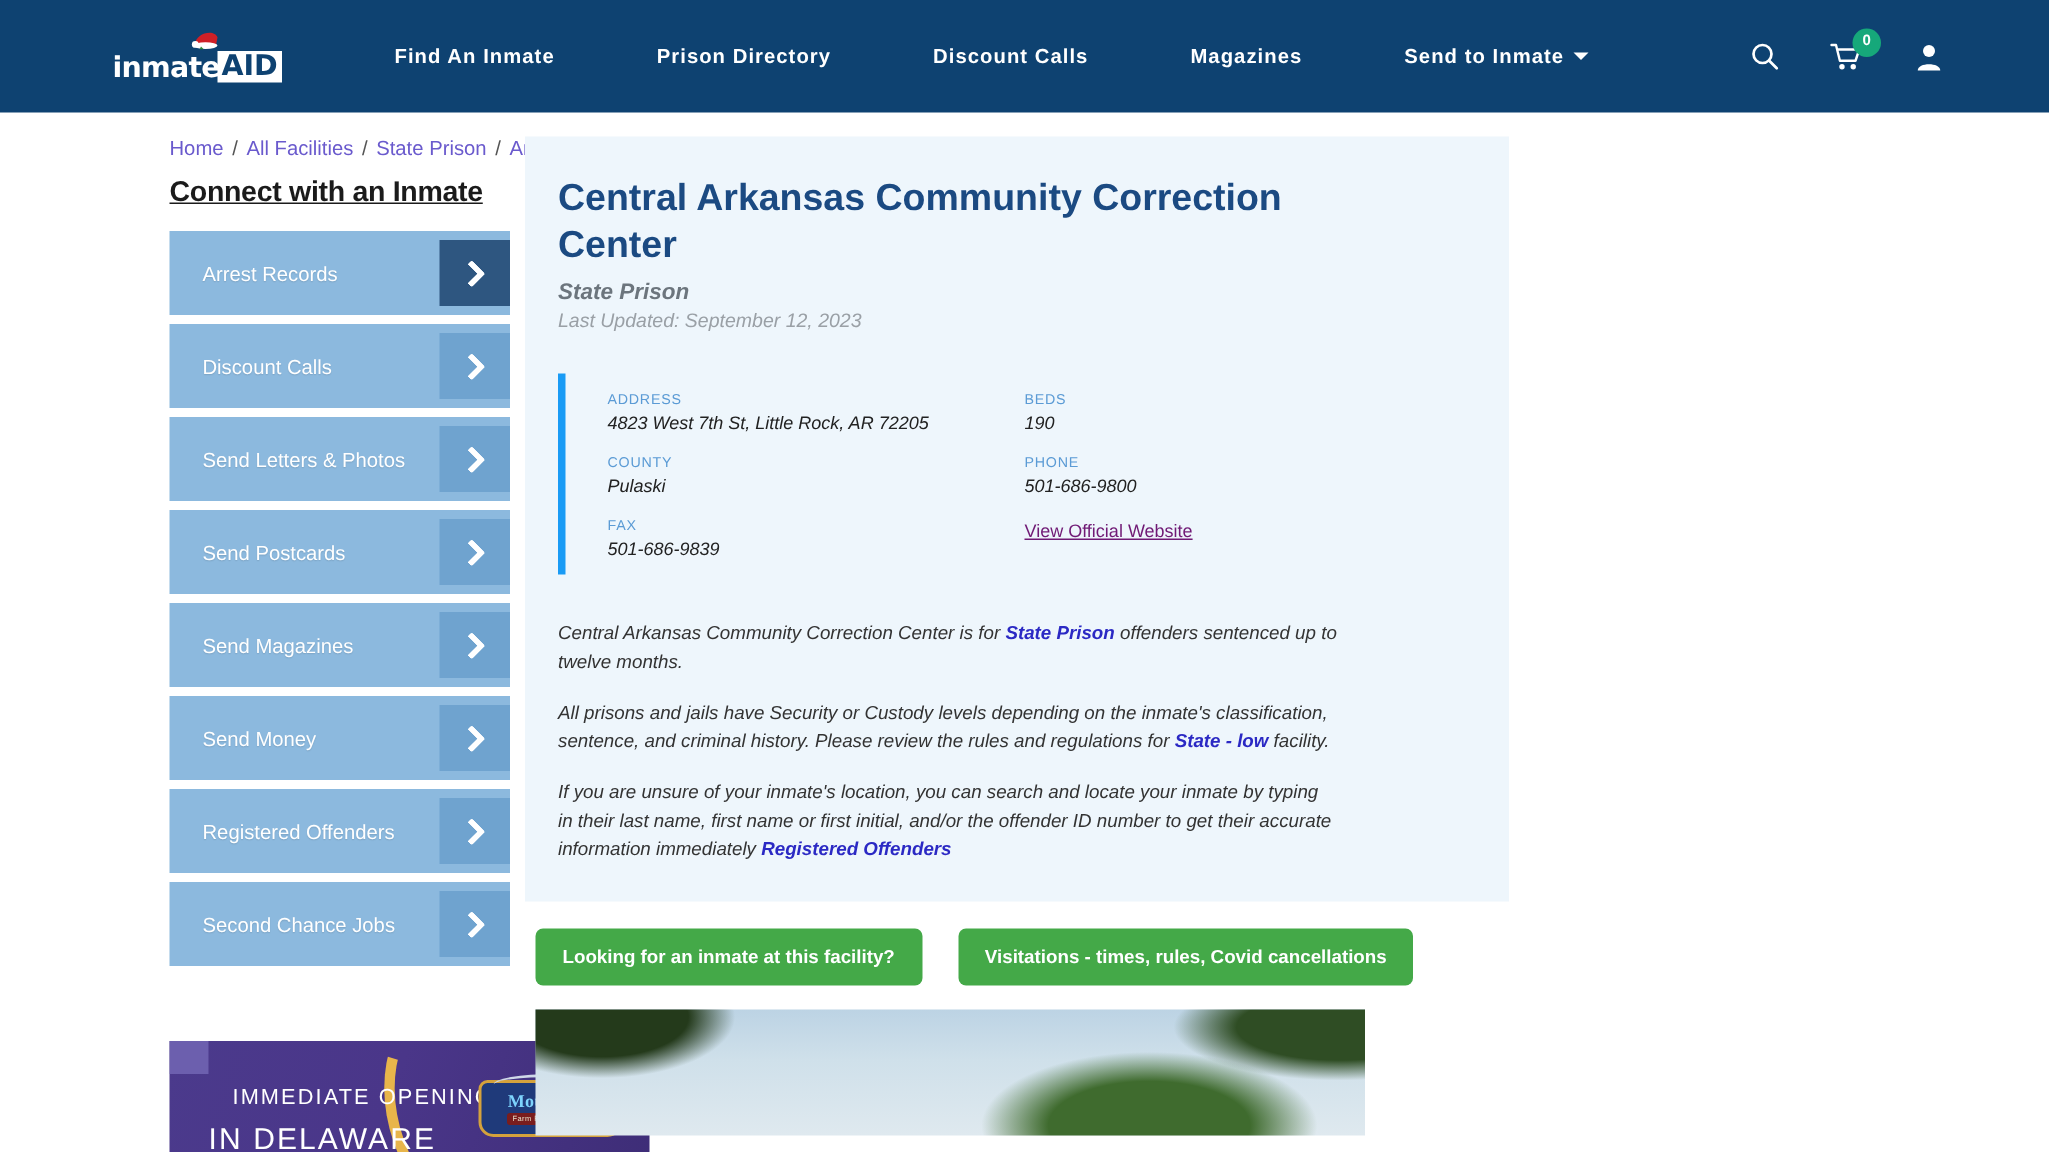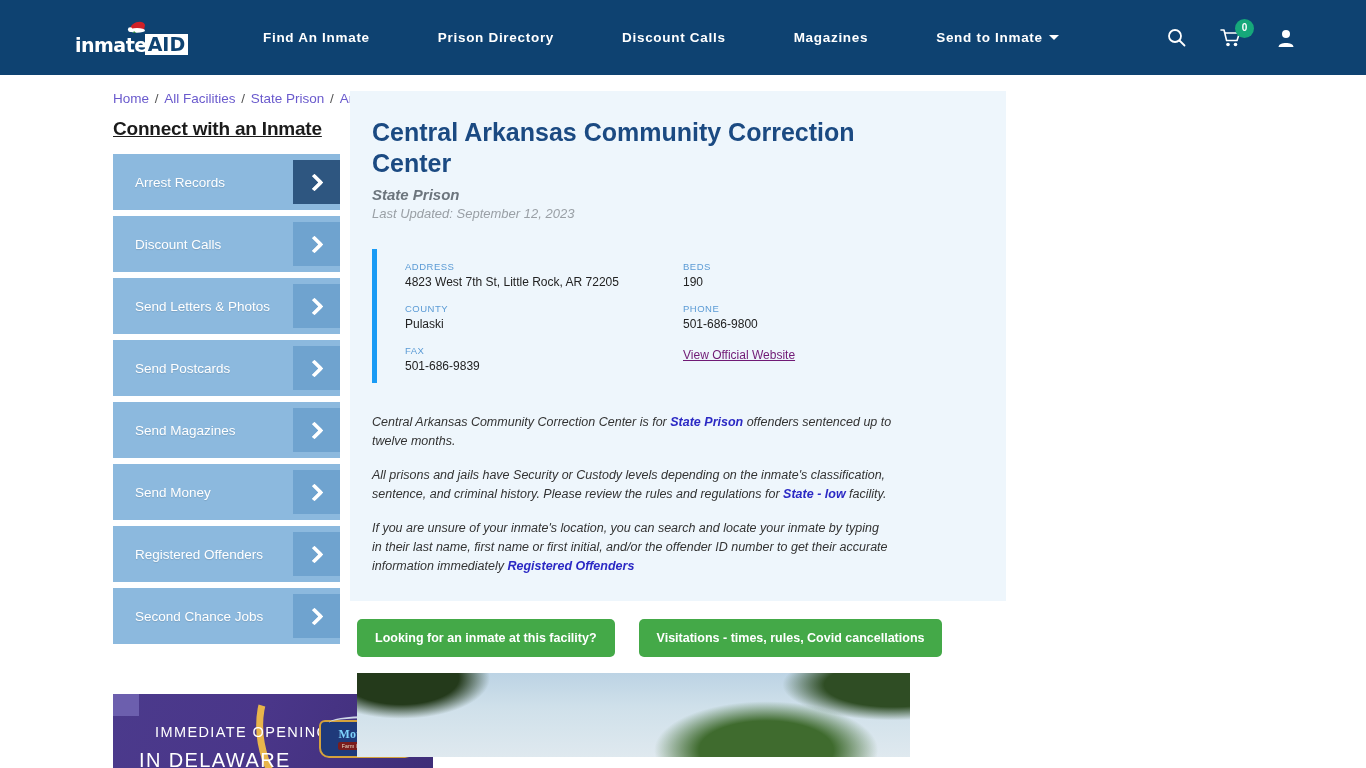--- a/index.html
+++ b/index.html
@@ -262,20 +262,21 @@
   .info-label {
     font-size: 9.5px;
     color: #5b9bd5;
     letter-spacing: 0.5px;
     margin-bottom: 3px;
     text-transform: uppercase;
   }
   .info-value {
     font-size: 12px;
     color: #222;
+    font-style: italic;
   }
   .info-link {
     font-size: 12px;
     color: #701a75;
     text-decoration: underline;
     cursor: pointer;
   }
 
   .facility-body { margin-top: 30px; max-width: 520px; }
   .facility-body p {

